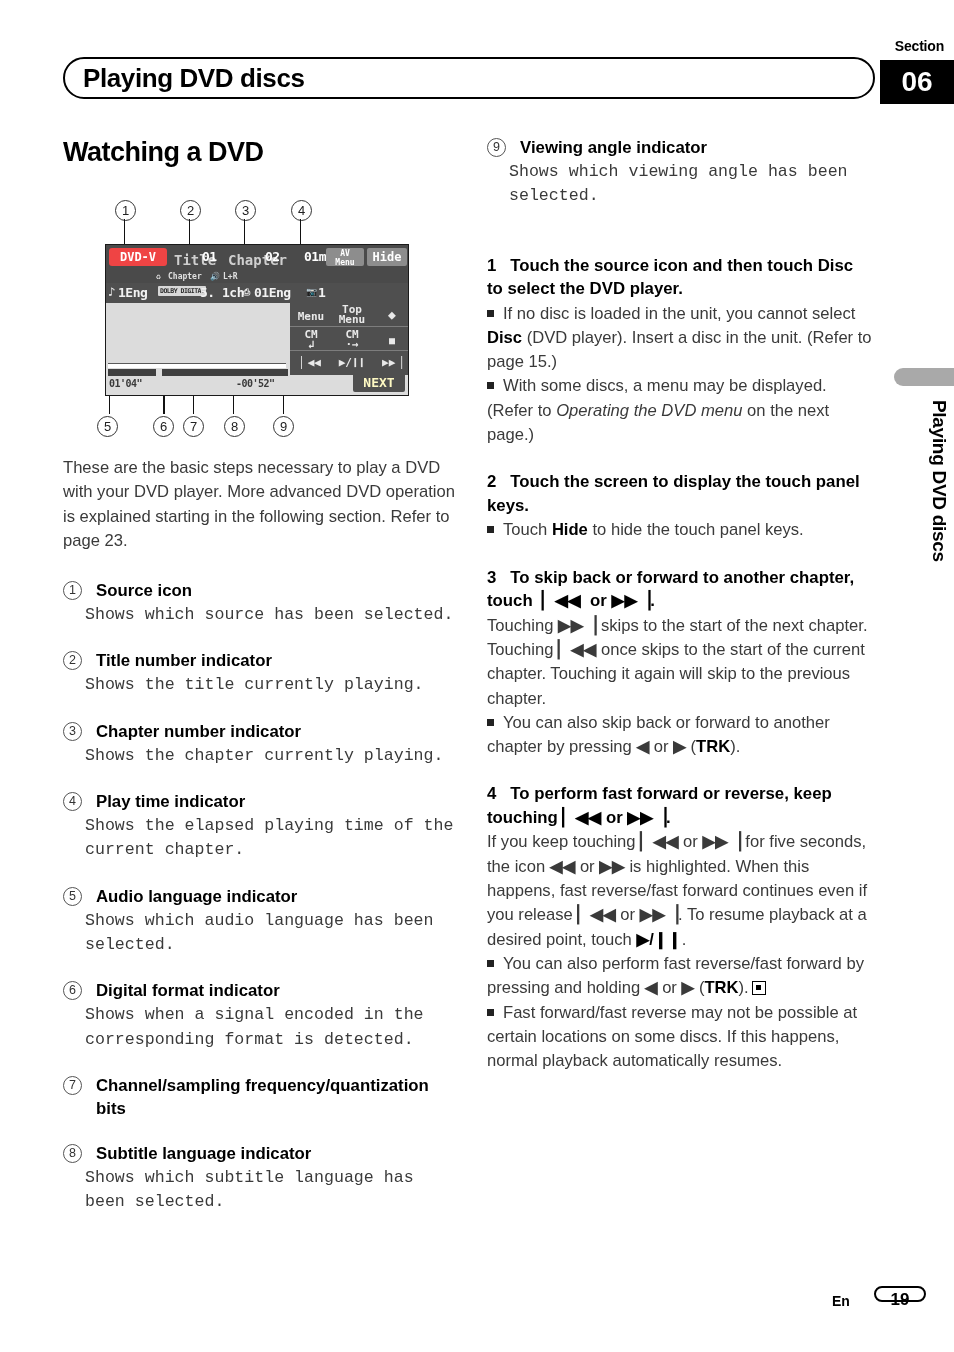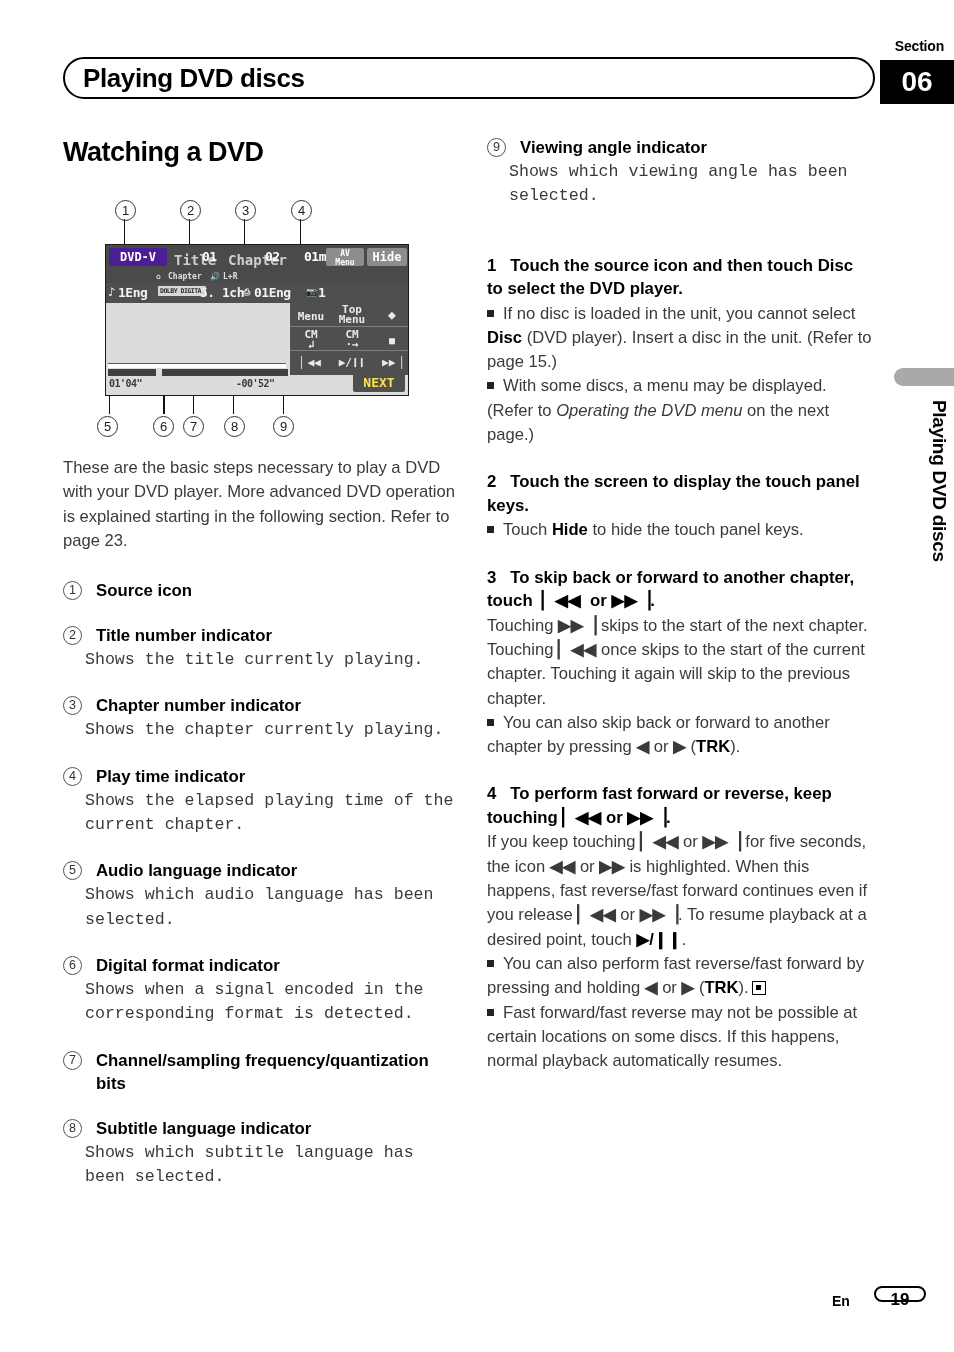--- a/index.html
+++ b/index.html
@@ -226,21 +226,21 @@
   #topbar {
     position: absolute;
     left: 0; top: 0;
     width: 304px; height: 24px;
     background: #4a4a4a;
   }
   .src-icon {
     position: absolute;
     left: 3px; top: 3px;
     width: 58px; height: 18px;
-    background: #4c1d95;
+    background: #ef4444;
     border-radius: 3px;
     color: #fff;
     font-size: 12px;
     font-weight: bold;
     line-height: 18px;
     text-align: center;
     letter-spacing: 0px;
   }
   .lbl-small {
     position: absolute;
@@ -354,21 +354,21 @@
     color: #3a3a3a;
     font-size: 10px;
     font-weight: bold;
     letter-spacing: -0.5px;
   }
   #nextbtn {
     position: absolute;
     right: 3px; bottom: 3px;
     width: 52px; height: 19px;
     background: #4f4f4f;
-    color: #fde047;
+    color: #fef9c3;
     font-size: 13px;
     font-weight: bold;
     line-height: 19px;
     text-align: center;
     border-radius: 2px;
   }
 
   
   #footer-en {
     position: absolute;
@@ -502,20 +502,21 @@
 
   <div style="height:262px;"></div>
 
   <p class="intro">These are the basic steps necessary to play a DVD with your DVD player. More advanced DVD operation is explained starting in the following section. Refer to page 23.</p>
 
   <div class="callout">
     <div class="callout-head">
       <span class="circ">1</span>
       <span>Source icon</span>
     </div>
+    <div class="callout-body">Shows which source has been selected.</div>
   </div>
 
   <div class="callout">
     <div class="callout-head">
       <span class="circ">2</span>
       <span>Title number indicator</span>
     </div>
     <div class="callout-body">Shows the title currently playing.</div>
   </div>
 

